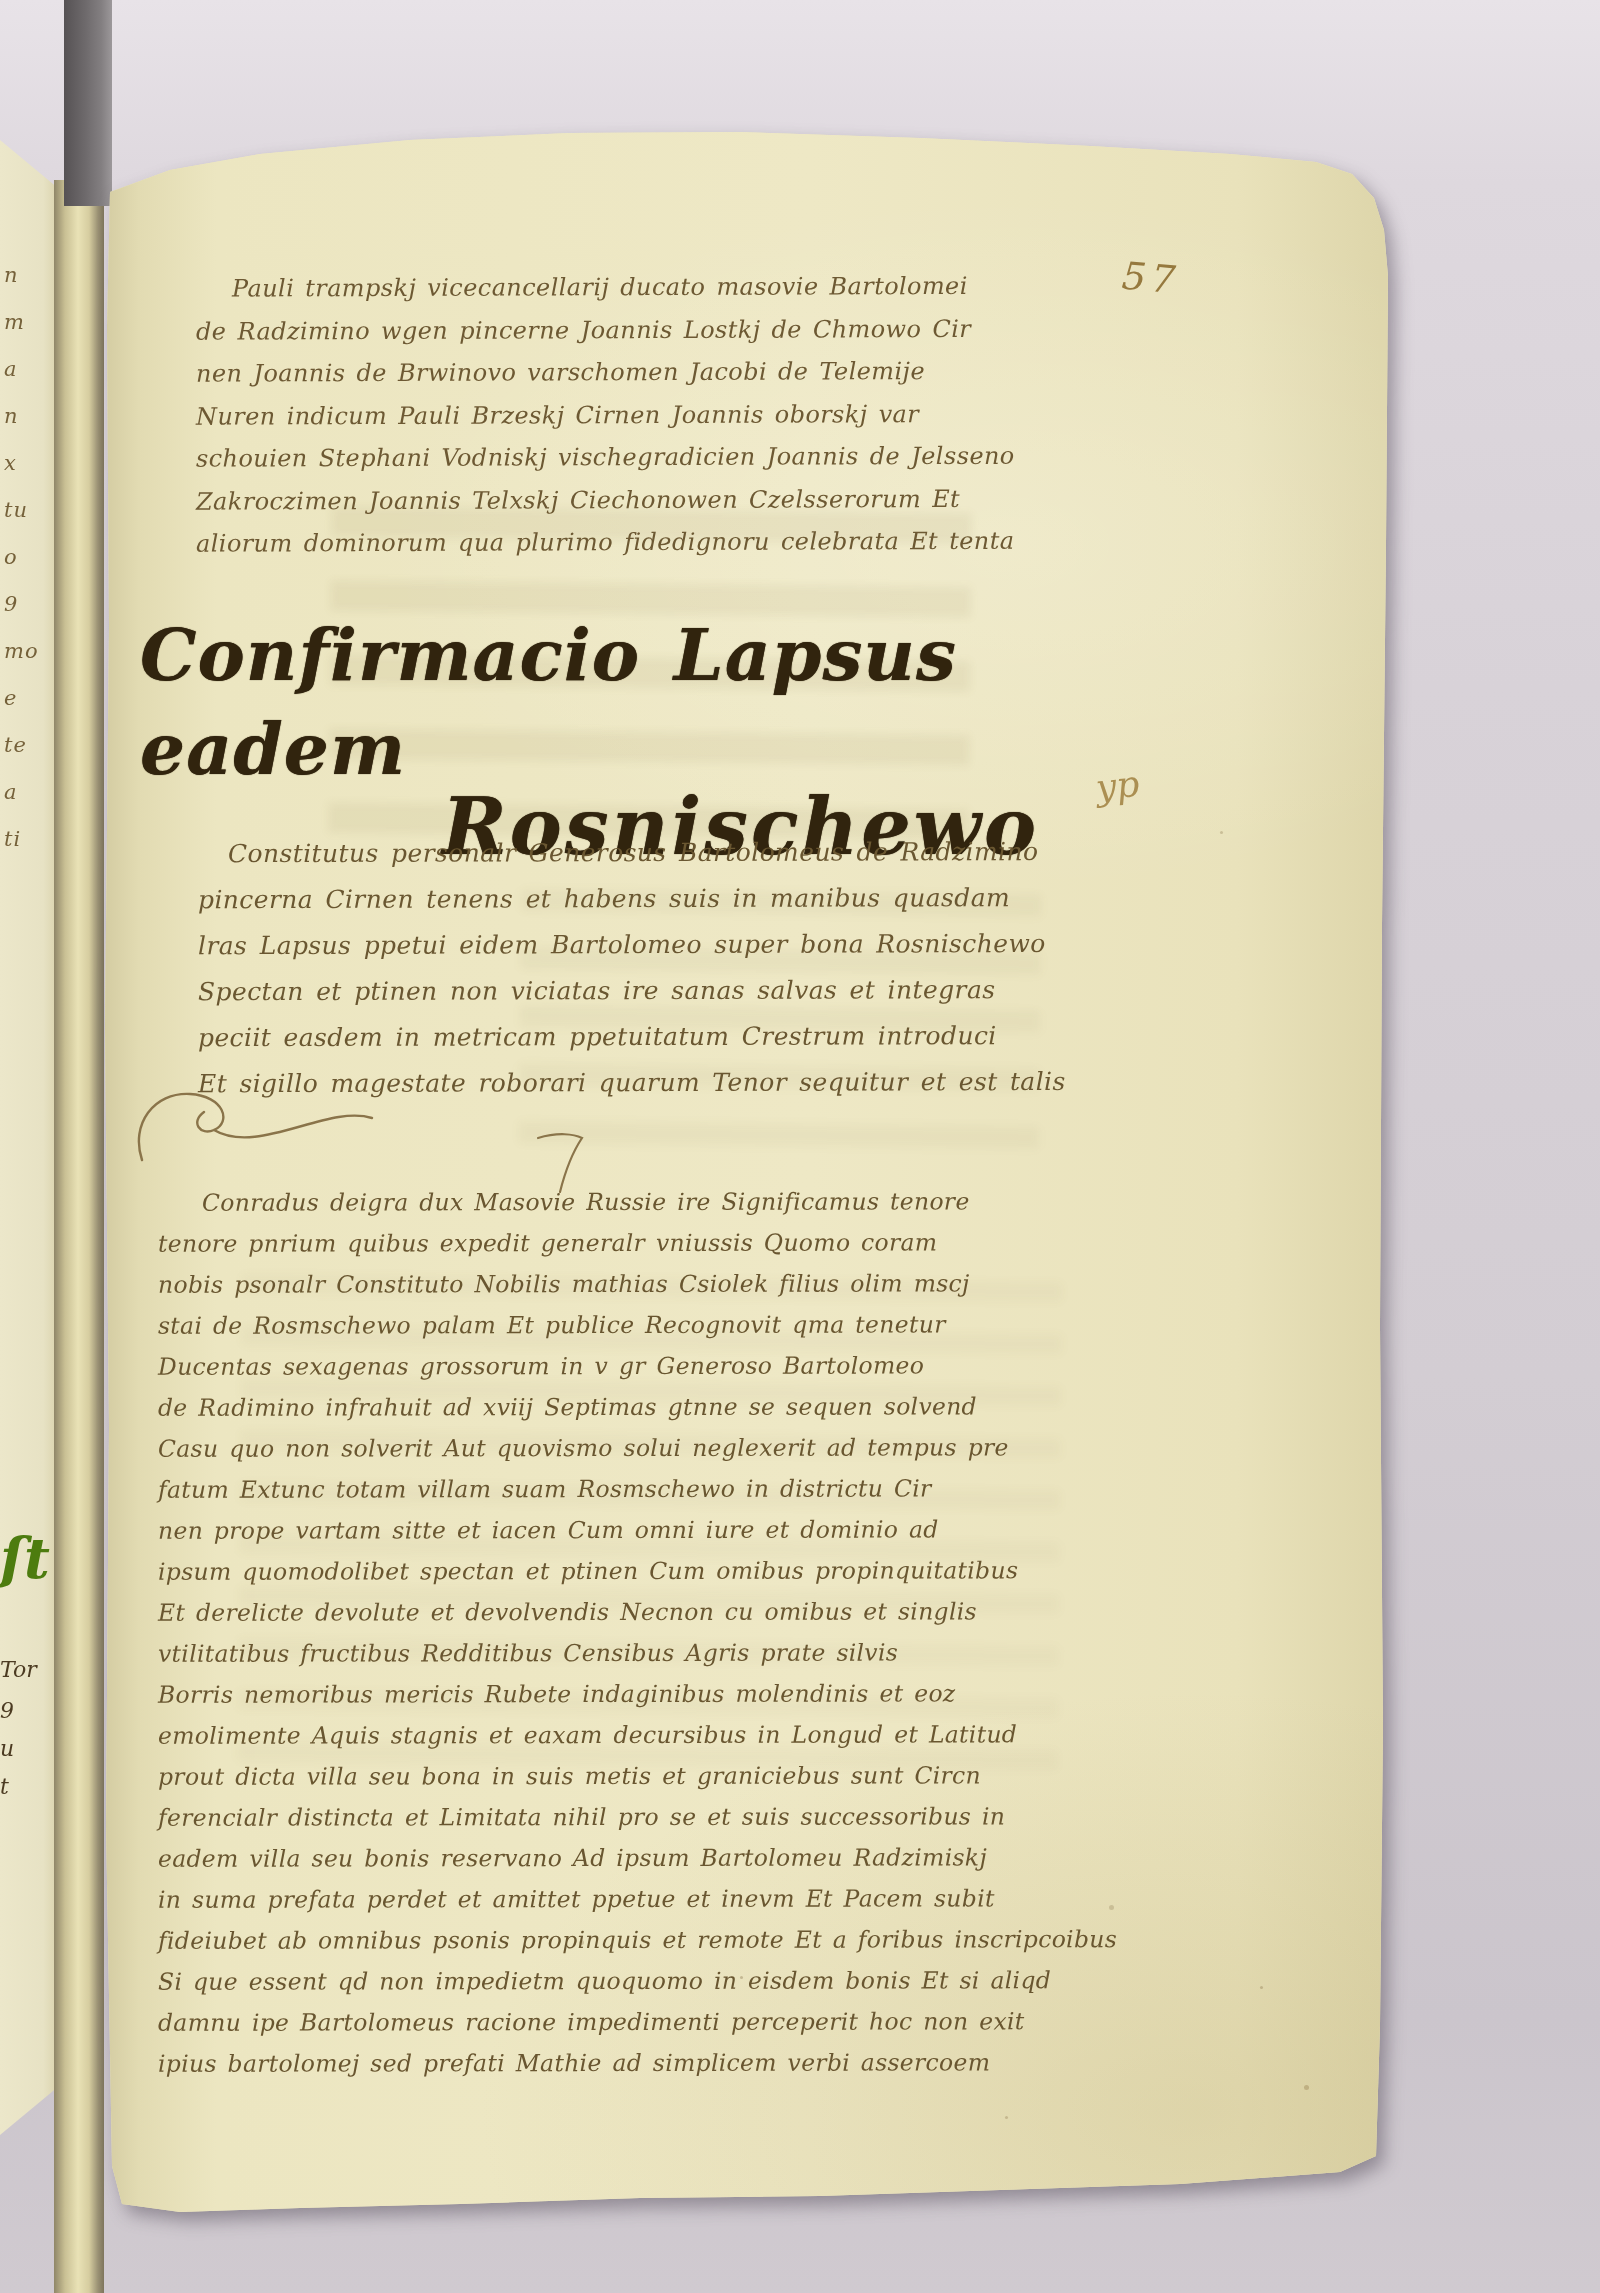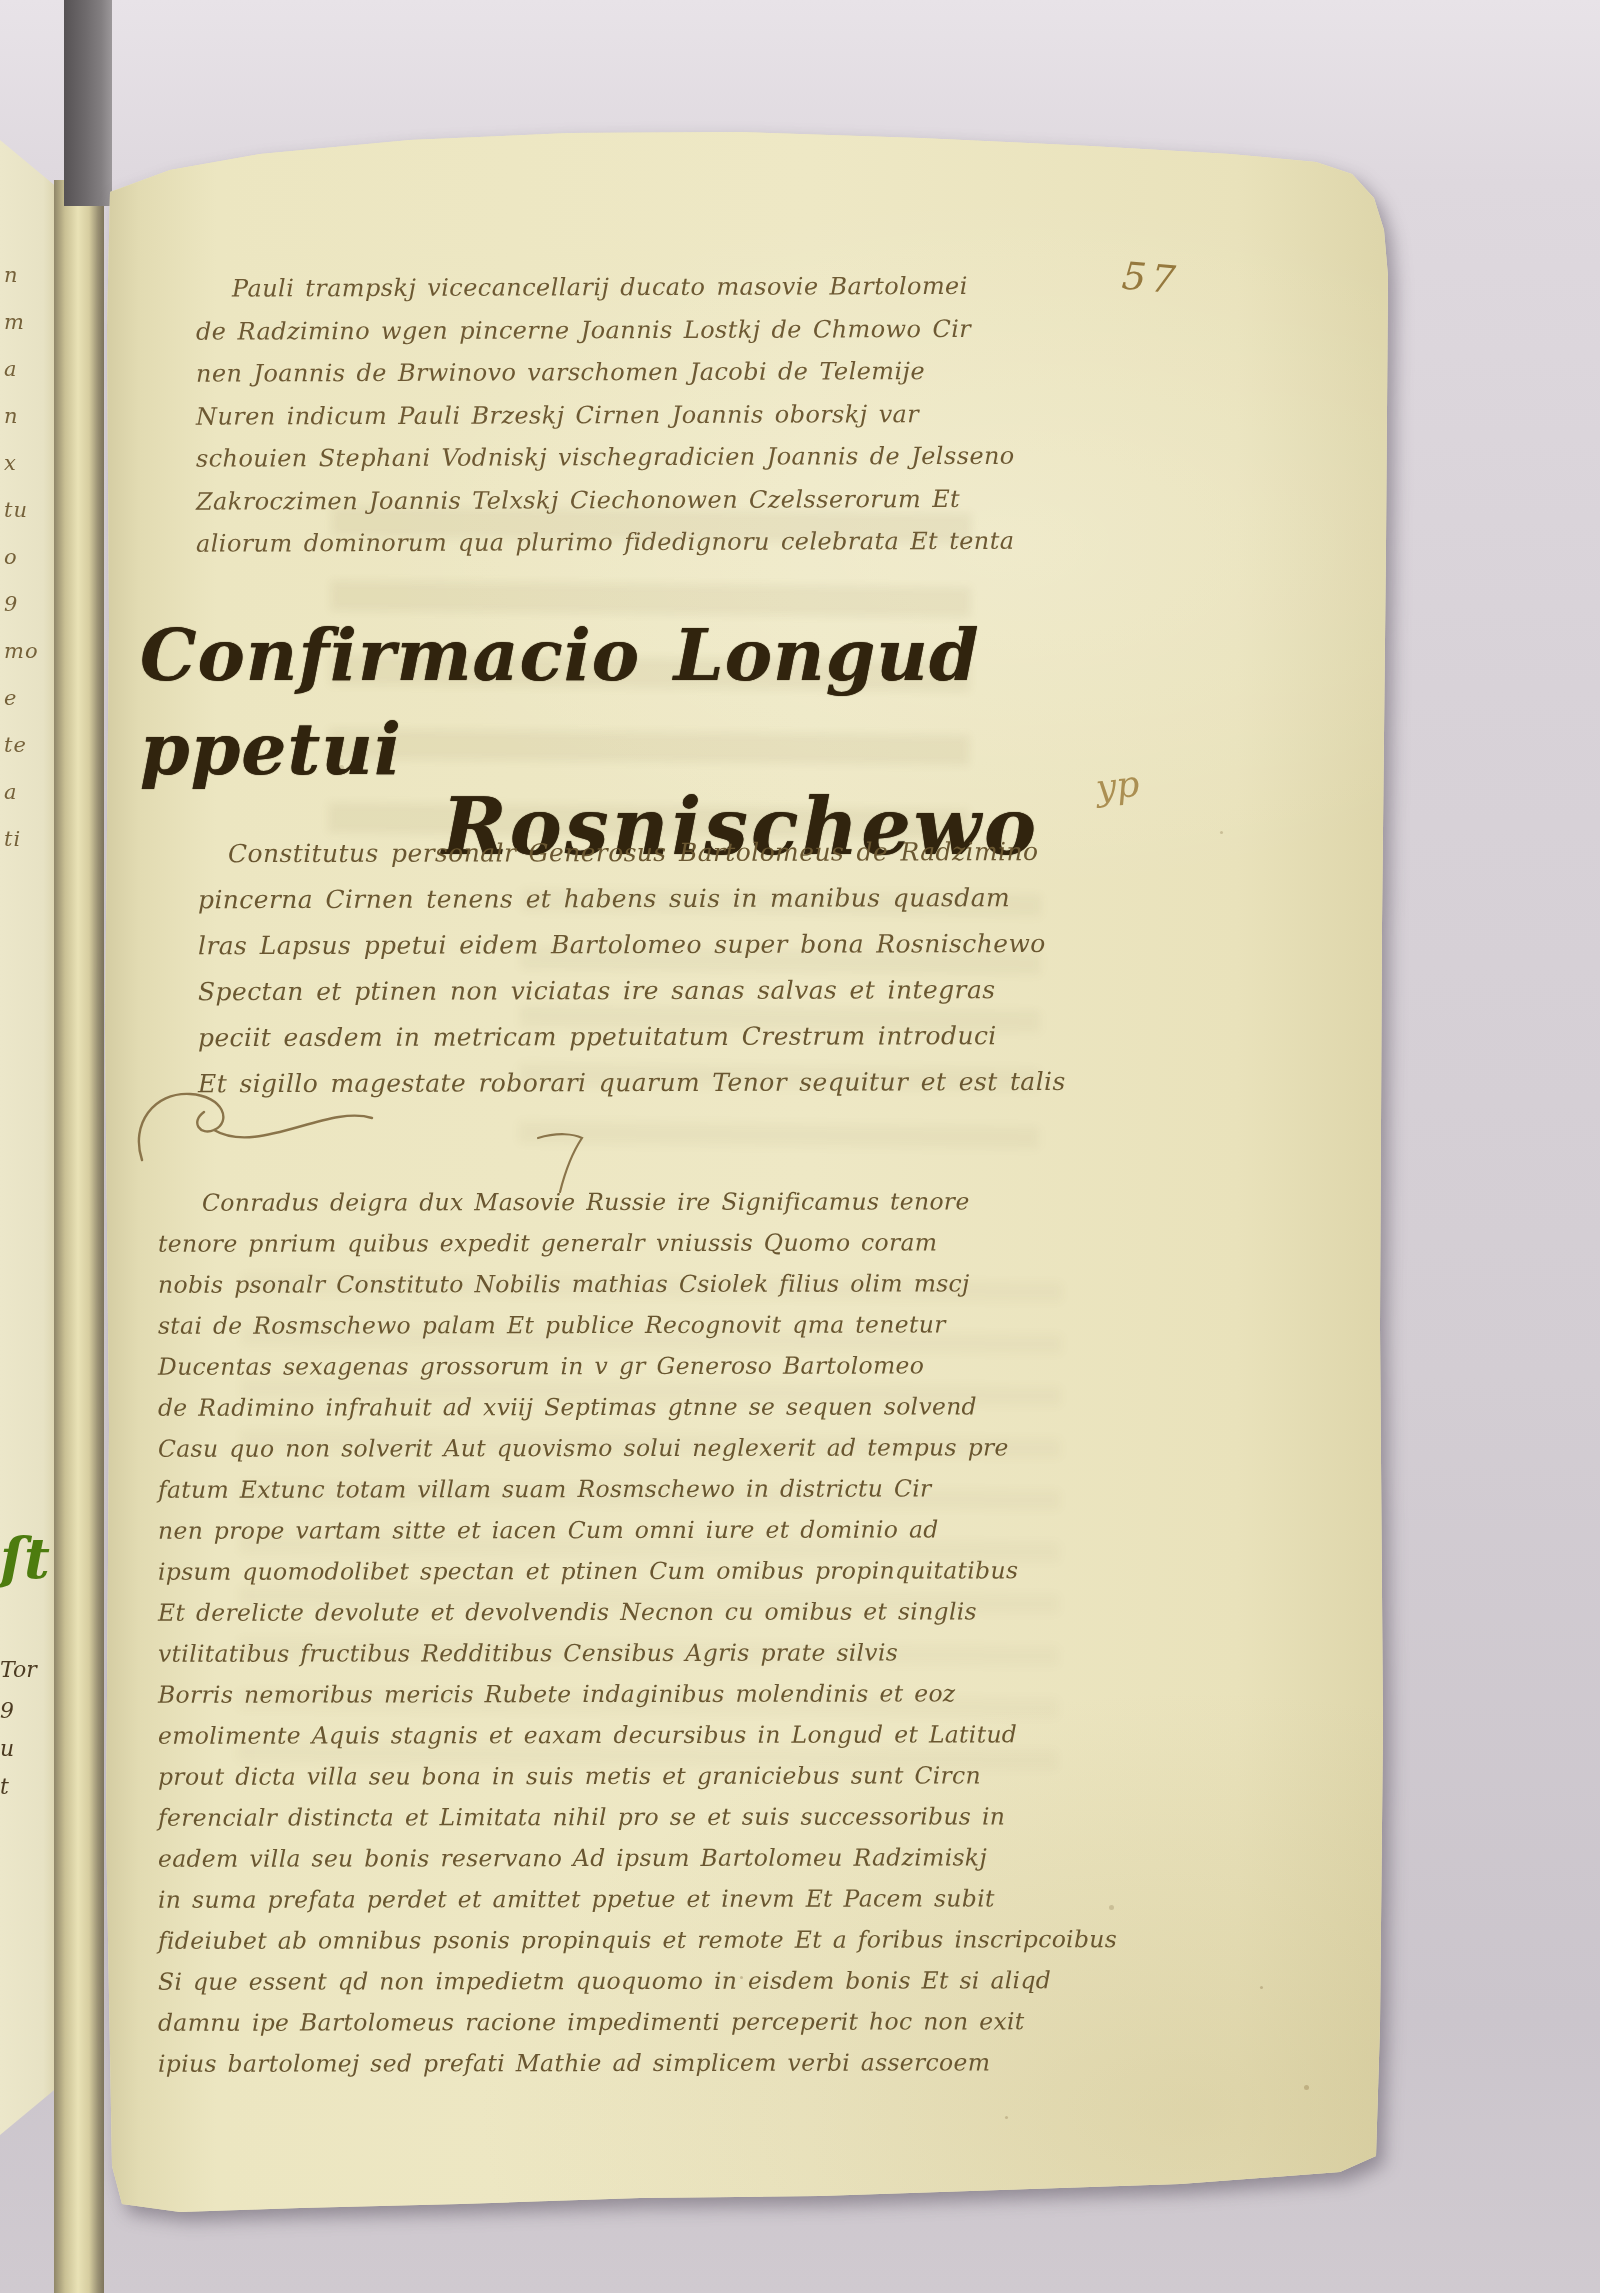--- a/index.html
+++ b/index.html
@@ -132,21 +132,21 @@
         <div class="ms-line">nen Joannis de Brwinovo varschomen Jacobi de Telemije</div>
         <div class="ms-line">Nuren indicum Pauli Brzeskj Cirnen Joannis oborskj var</div>
         <div class="ms-line">schouien Stephani Vodniskj vischegradicien Joannis de Jelsseno</div>
         <div class="ms-line">Zakroczimen Joannis Telxskj Ciechonowen Czelsserorum Et</div>
         <div class="ms-line">aliorum dominorum qua plurimo fidedignoru celebrata Et tenta</div>
       </div>
 
     <div class="abs folio">57</div>
 
     <div class="abs heading">
-      <div class="hl1">Confirmacio Longud ppetui</div>
+      <div class="hl1">Confirmacio Lapsus eadem</div>
       <div class="hl2">Rosnischewo</div>
     </div>
 
     <div class="abs margin-mark">yp</div>
 
     <div class="abs intro ink">
         <div class="ms-line">Constitutus personalr Generosus Bartolomeus de Radzimino</div>
         <div class="ms-line">pincerna Cirnen tenens et habens suis in manibus quasdam</div>
         <div class="ms-line">lras Lapsus ppetui eidem Bartolomeo super bona Rosnischewo</div>
         <div class="ms-line">Spectan et ptinen non viciatas ire sanas salvas et integras</div>

